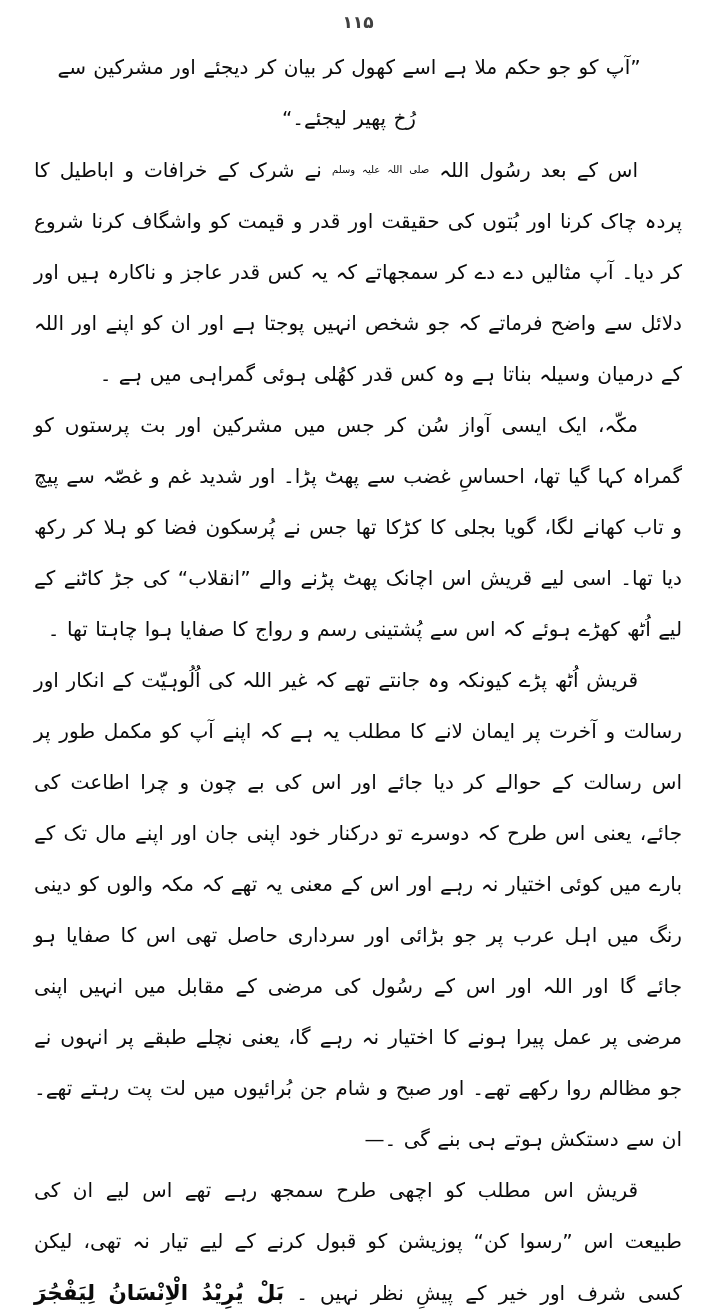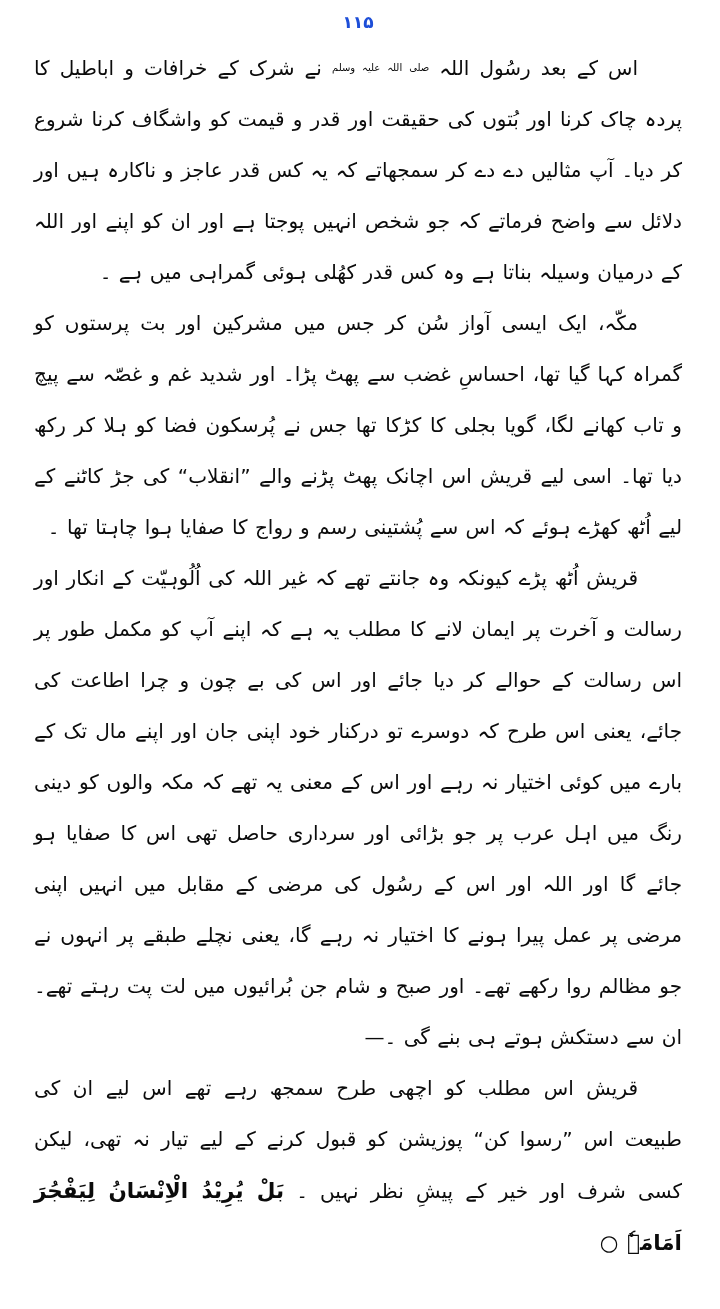--- a/index.html
+++ b/index.html
@@ -21,21 +21,21 @@
     padding: 12px 38px 0 34px;
     direction: rtl;
     background: #ffffff;
   }
   .page-number {
     text-align: center;
     font-size: 17px;
     font-weight: bold;
     letter-spacing: 3px;
     margin: 0 0 10px 0;
-    color: #1d4ed8;
+    color: #404040;
   }
   .body-text p {
     margin: 0;
     font-size: 20px;
     line-height: 51px;
     text-align: justify;
     text-justify: inter-word;
     word-spacing: 1px;
   }
   p.indent {
@@ -60,20 +60,21 @@
 </style>
 </head>
 <body>
 
 <div class="page">
 
   <p class="page-number">۱۱۵</p>
 
   <div class="body-text">
 
+    <p class="quote-line">”آپ کو جو حکم ملا ہے اسے کھول کر بیان کر دیجئے اور مشرکین سے رُخ پھیر لیجئے۔“</p>
 
     <p class="indent"><span>اس کے بعد رسُول اللہ </span><span class="honorific">صلی اللہ علیہ وسلم</span><span> نے شرک کے خرافات و اباطیل کا پردہ چاک کرنا اور بُتوں کی حقیقت اور قدر و قیمت کو واشگاف کرنا شروع کر دیا۔ آپ مثالیں دے دے کر سمجھاتے کہ یہ کس قدر عاجز و ناکارہ ہیں اور دلائل سے واضح فرماتے کہ جو شخص انہیں پوجتا ہے اور ان کو اپنے اور اللہ کے درمیان وسیلہ بناتا ہے وہ کس قدر کھُلی ہوئی گمراہی میں ہے ۔</span></p>
 
     <p class="indent">مکّہ، ایک ایسی آواز سُن کر جس میں مشرکین اور بت پرستوں کو گمراہ کہا گیا تھا، احساسِ غضب سے پھٹ پڑا۔ اور شدید غم و غصّہ سے پیچ و تاب کھانے لگا، گویا بجلی کا کڑکا تھا جس نے پُرسکون فضا کو ہلا کر رکھ دیا تھا۔ اسی لیے قریش اس اچانک پھٹ پڑنے والے ”انقلاب“ کی جڑ کاٹنے کے لیے اُٹھ کھڑے ہوئے کہ اس سے پُشتینی رسم و رواج کا صفایا ہوا چاہتا تھا ۔</p>
 
     <p class="indent">قریش اُٹھ پڑے کیونکہ وہ جانتے تھے کہ غیر اللہ کی اُلُوہیّت کے انکار اور رسالت و آخرت پر ایمان لانے کا مطلب یہ ہے کہ اپنے آپ کو مکمل طور پر اس رسالت کے حوالے کر دیا جائے اور اس کی بے چون و چرا اطاعت کی جائے، یعنی اس طرح کہ دوسرے تو درکنار خود اپنی جان اور اپنے مال تک کے بارے میں کوئی اختیار نہ رہے اور اس کے معنی یہ تھے کہ مکہ والوں کو دینی رنگ میں اہل عرب پر جو بڑائی اور سرداری حاصل تھی اس کا صفایا ہو جائے گا اور اللہ اور اس کے رسُول کی مرضی کے مقابل میں انہیں اپنی مرضی پر عمل پیرا ہونے کا اختیار نہ رہے گا، یعنی نچلے طبقے پر انہوں نے جو مظالم روا رکھے تھے۔ اور صبح و شام جن بُرائیوں میں لت پت رہتے تھے۔ ان سے دستکش ہوتے ہی بنے گی ۔—</p>
 
     <p class="indent"><span>قریش اس مطلب کو اچھی طرح سمجھ رہے تھے اس لیے ان کی طبیعت اس ”رسوا کن“ پوزیشن کو قبول کرنے کے لیے تیار نہ تھی، لیکن کسی شرف اور خیر کے پیشِ نظر نہیں ۔ </span><span class="verse">بَلْ یُرِیْدُ الْاِنْسَانُ لِیَفْجُرَ اَمَامَہٗ ○</span></p>
 
   </div>

